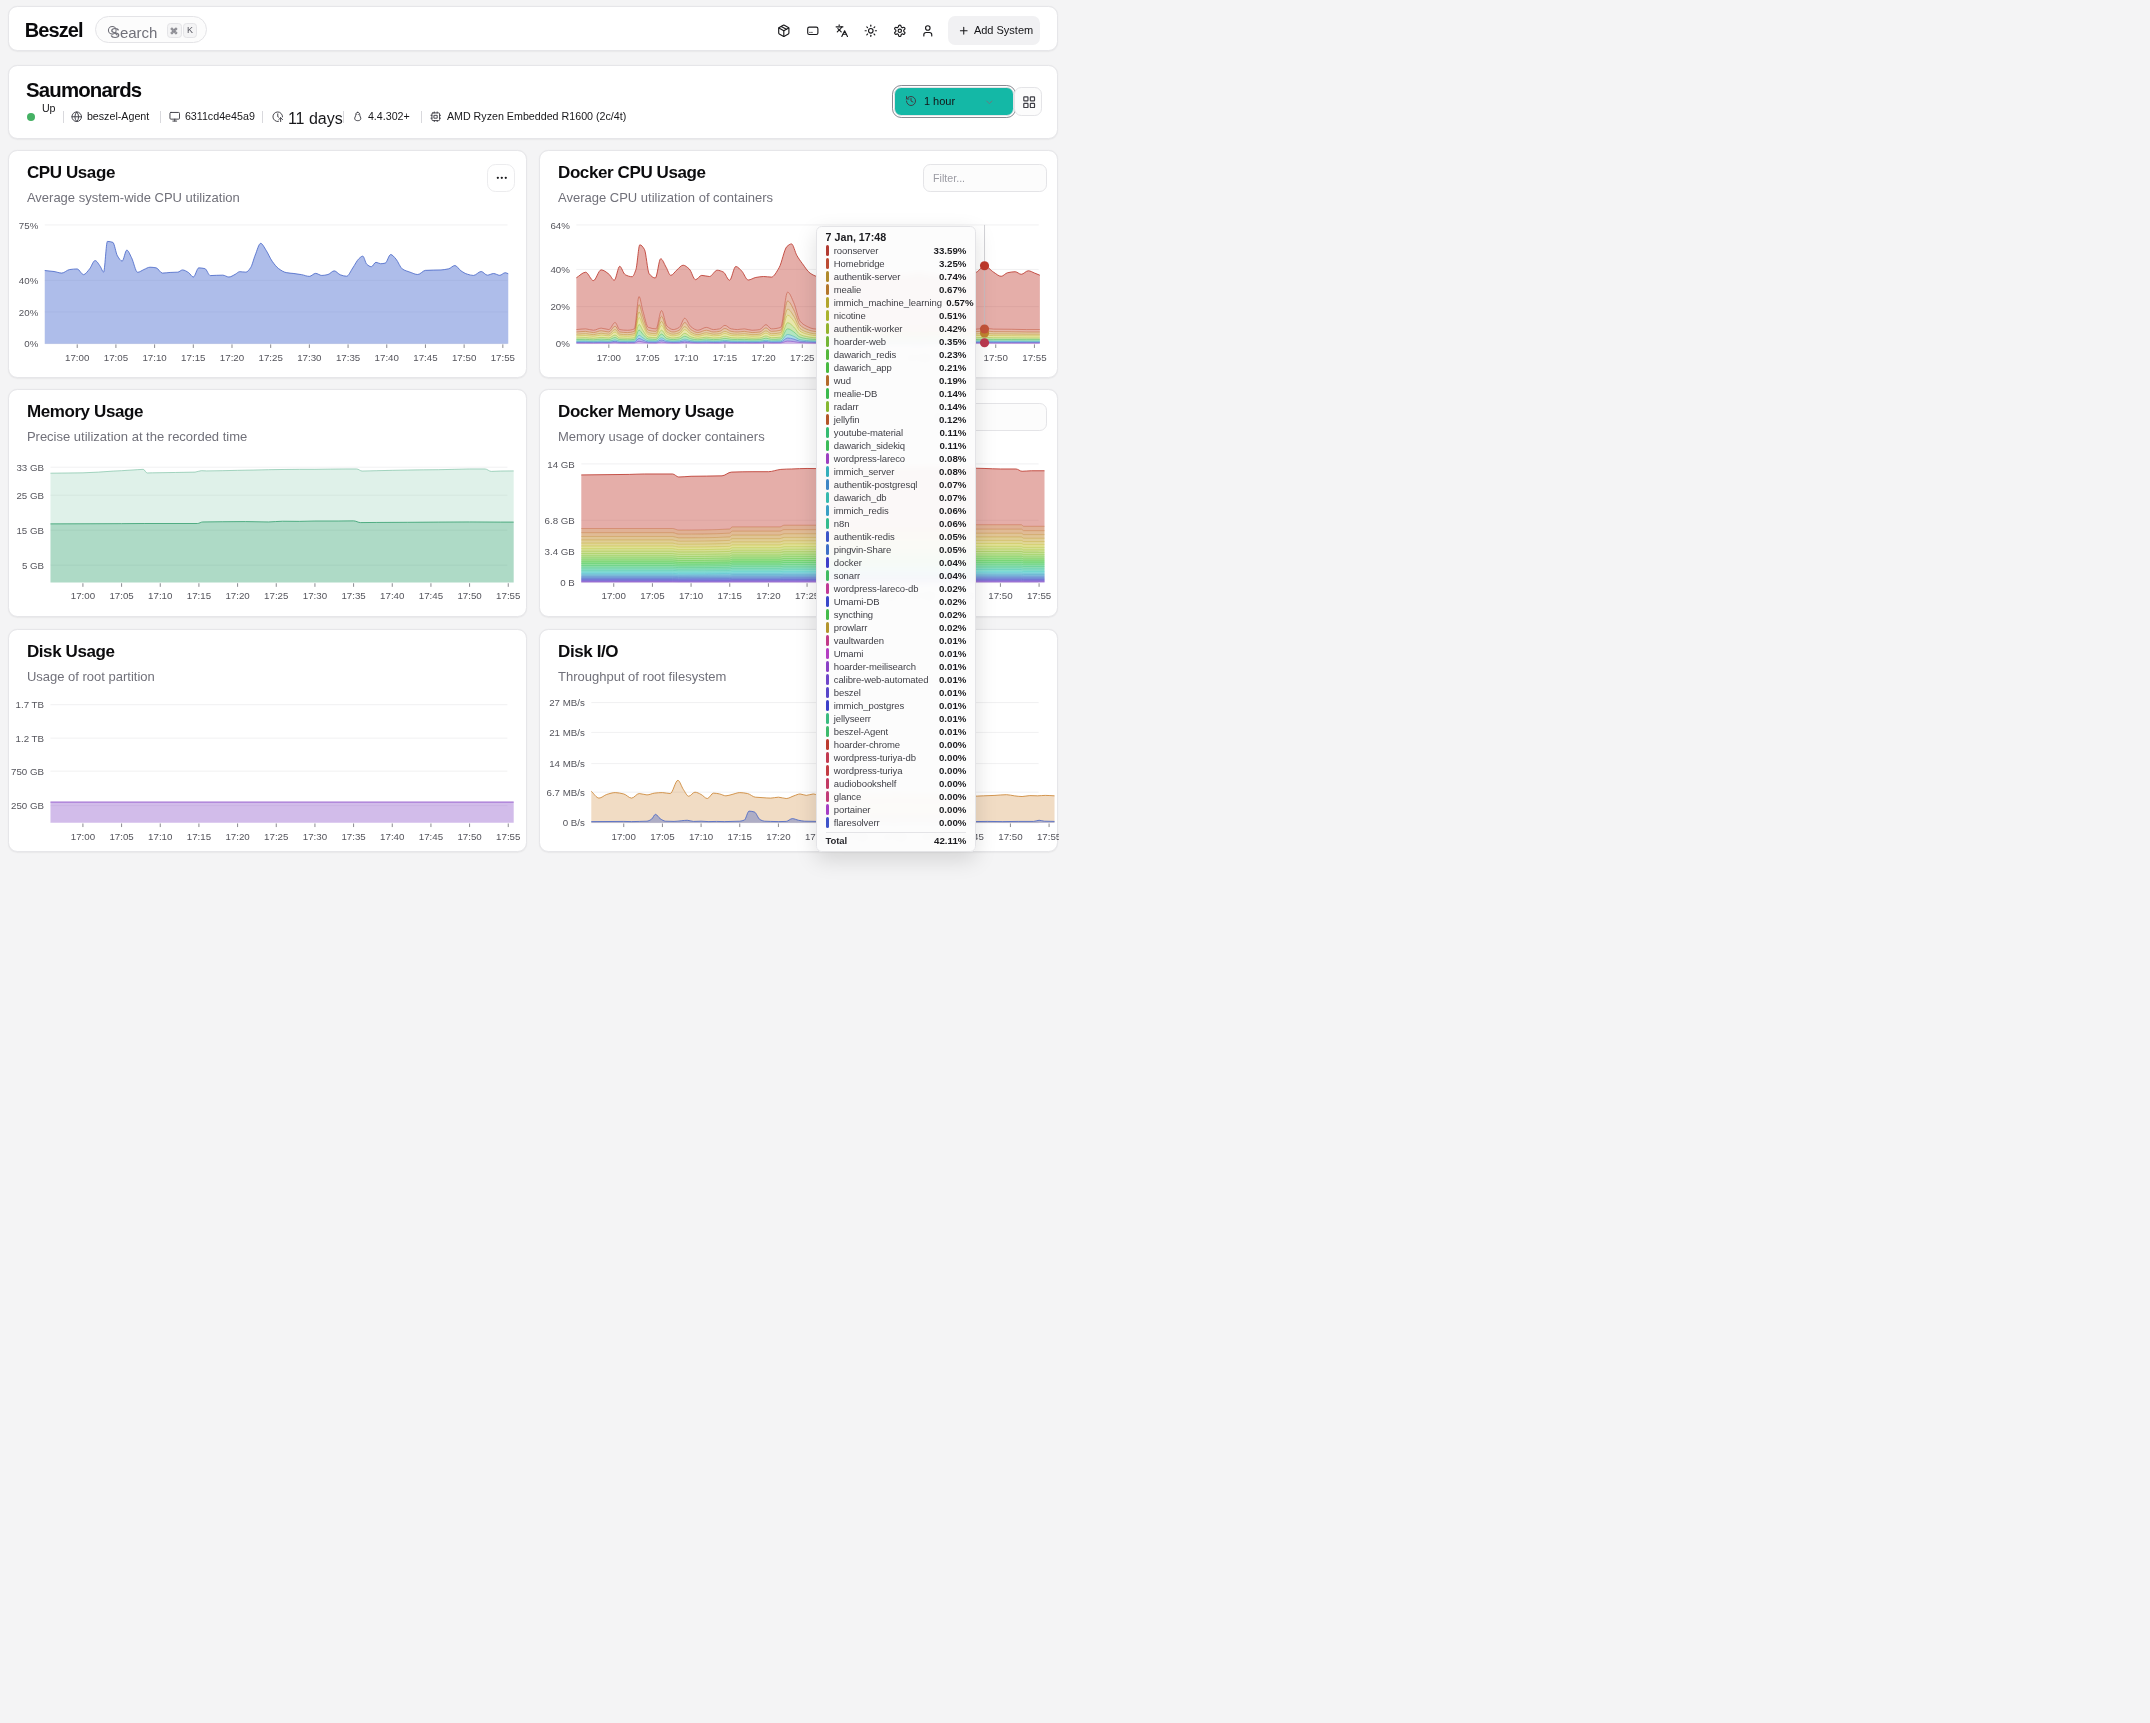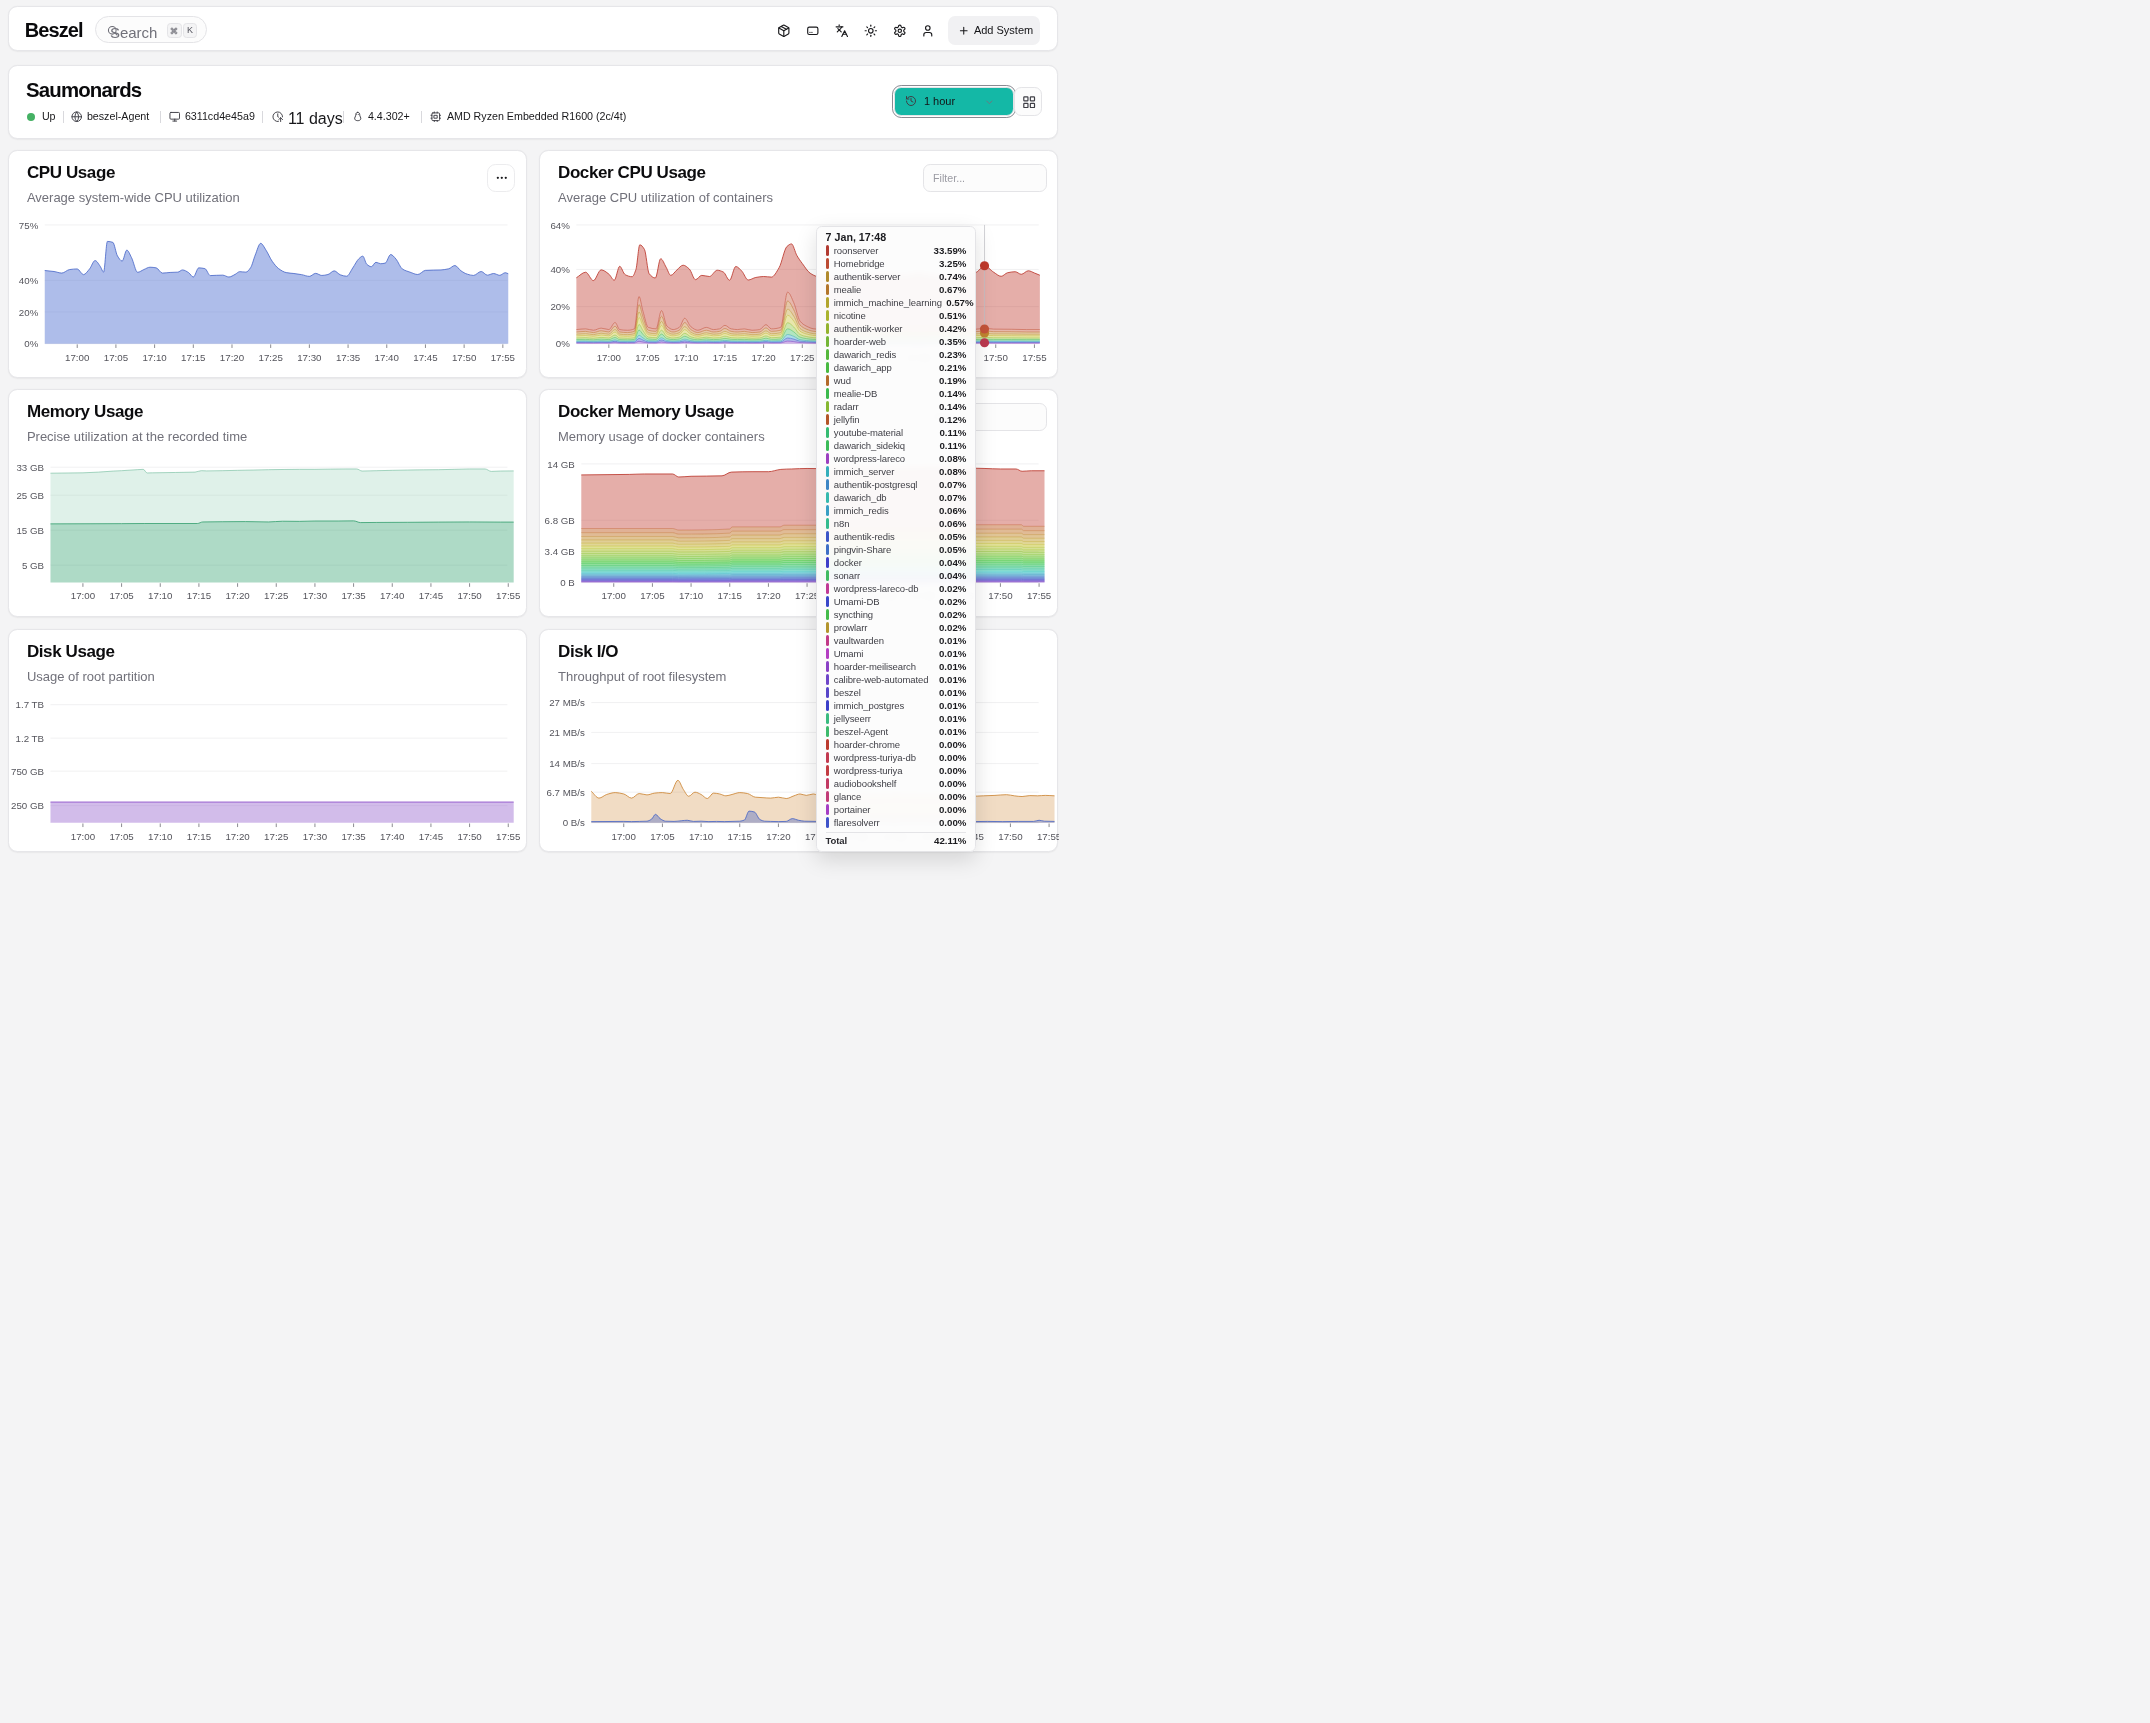--- a/index.html
+++ b/index.html
@@ -70,21 +70,21 @@
           <path d="M5 12h14"></path>
           <path d="M12 5v14"></path>
         </svg></div>
     <div style="position:absolute;left:26px;top:7.9px;font-size:11px;font-weight:normal;color:#131316">Add System</div>
   </div>
 </div>
 
 <div class="card" style="left:7.9px;top:65px;width:1050px;height:74px">
   <div style="position:absolute;left:17px;top:12.5px;font-size:20.4px;font-weight:bold;letter-spacing:-0.8px;color:#0a0a0c">Saumonards</div>
   <div style="position:absolute;left:18.6px;top:47px;width:7.9px;height:7.9px;border-radius:50%;background:#45b164"></div>
-  <div style="position:absolute;left:33px;top:44px;font-size:10.7px;color:#18181b">Up</div>
+  <div style="position:absolute;left:33px;top:36px;font-size:10.7px;color:#18181b">Up</div>
   <div style="position:absolute;left:54px;top:45px;width:0.7px;height:11.5px;background:#d9d9dd"></div>
   <div style="position:absolute;left:62px;top:45px;width:11.5px;height:11.5px"><svg width="11.5" height="11.5" viewBox="0 0 24 24" fill="none" stroke="#3f3f46" stroke-width="2" stroke-linecap="round" stroke-linejoin="round" style="">
         <circle cx="12" cy="12" r="10"></circle>
         <path d="M12 2a14.5 14.5 0 0 0 0 20 14.5 14.5 0 0 0 0-20"></path>
         <path d="M2 12h20"></path>
       </svg></div>
   <div style="position:absolute;left:78px;top:44px;font-size:10.7px;color:#18181b;white-space:nowrap">beszel-Agent</div>
   <div style="position:absolute;left:151px;top:45px;width:0.7px;height:11.5px;background:#d9d9dd"></div>
   <div style="position:absolute;left:160px;top:45px;width:11.5px;height:11.5px"><svg width="11.5" height="11.5" viewBox="0 0 24 24" fill="none" stroke="#3f3f46" stroke-width="2" stroke-linecap="round" stroke-linejoin="round" style="">
         <rect width="20" height="14" x="2" y="3" rx="2"></rect>

